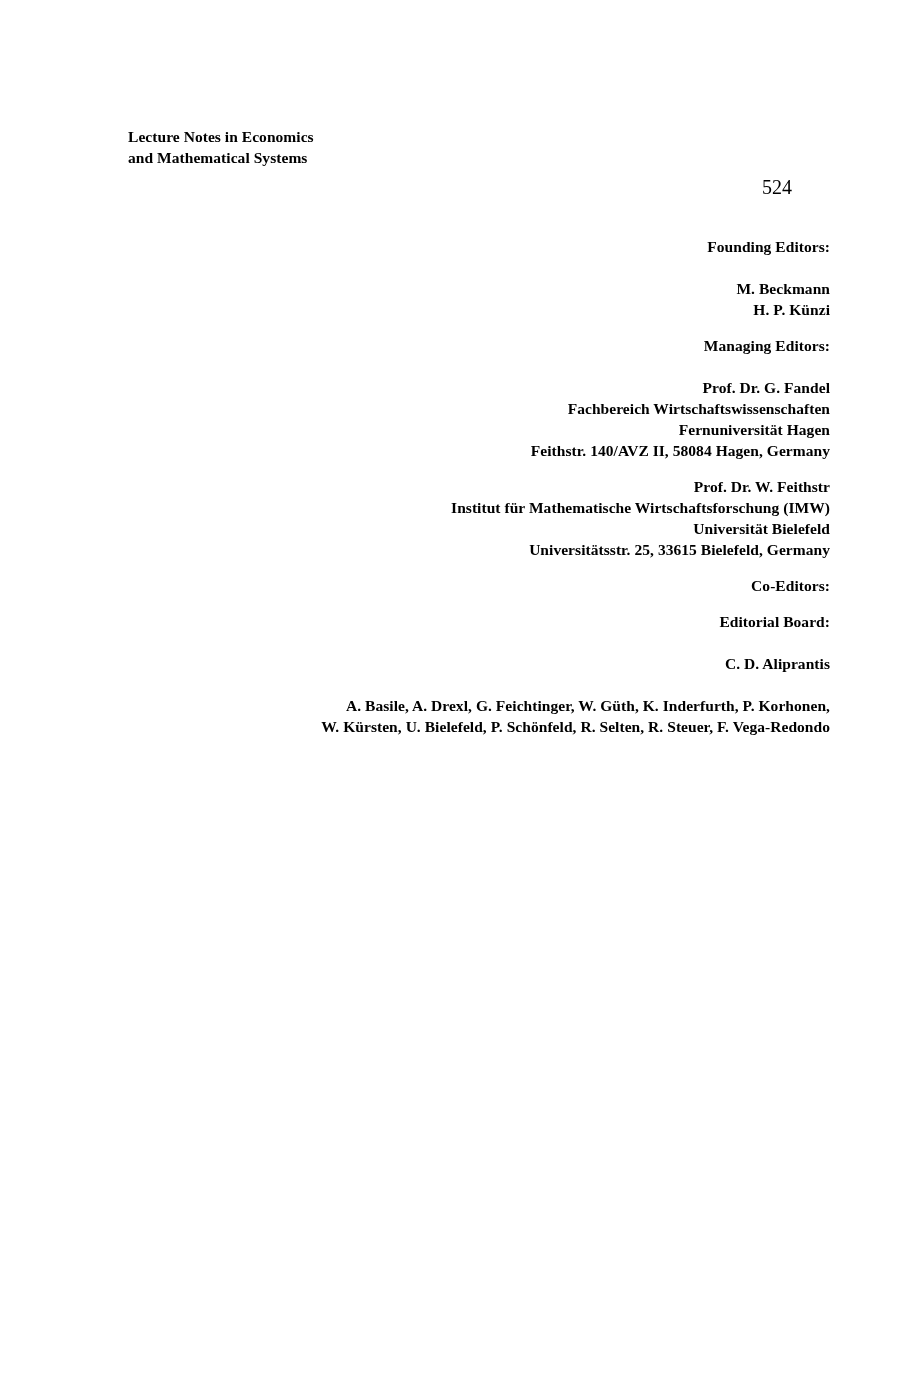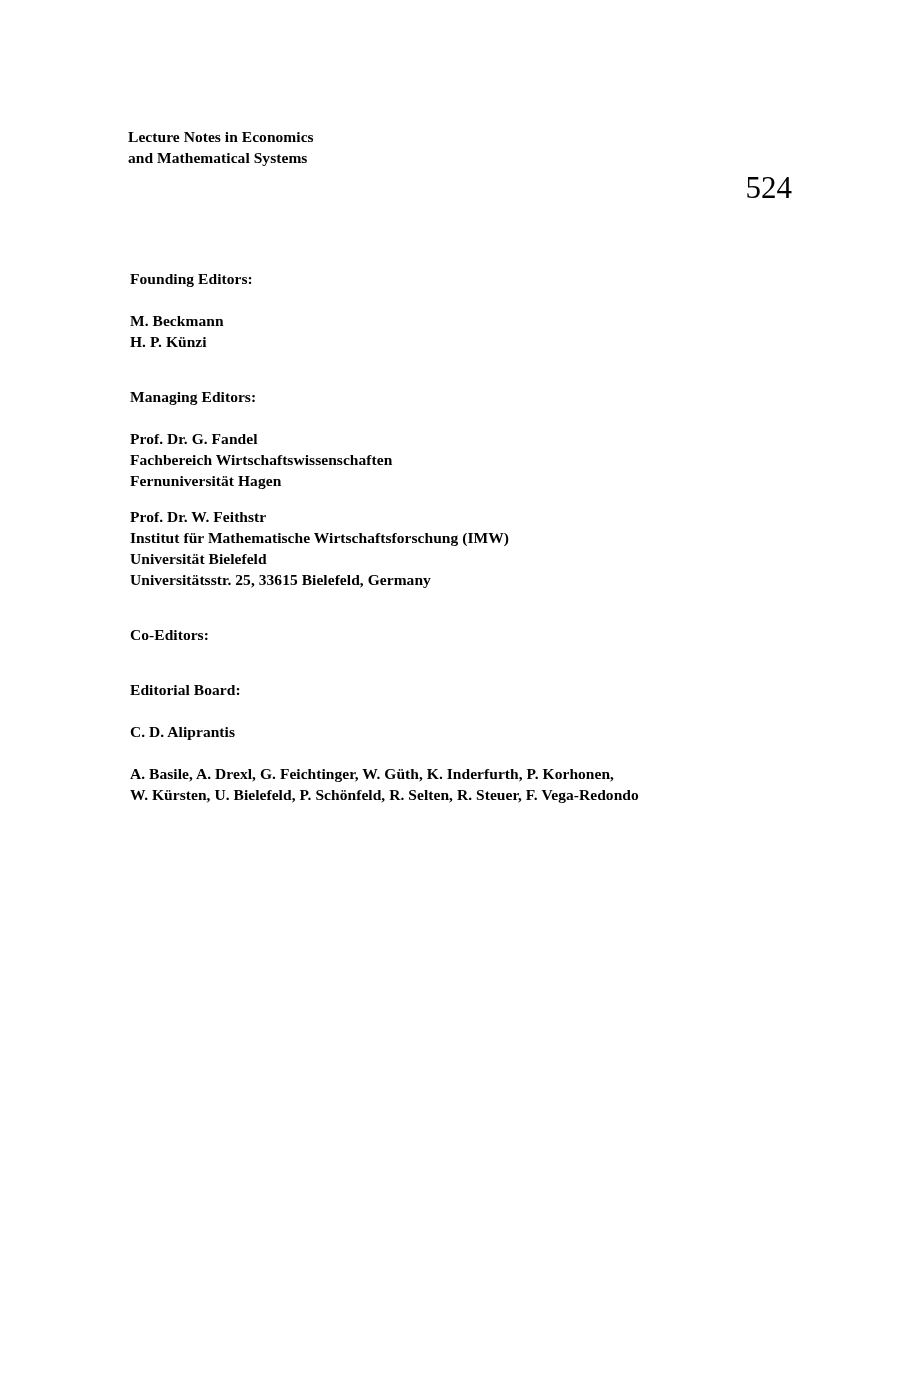--- a/index.html
+++ b/index.html
@@ -41,45 +41,46 @@
     line-height: 41px;
     letter-spacing: 0.1px;
     white-space: nowrap;
   }
   .series-title .line {
     display: block;
   }
 
   .volume-number {
     font-family: "Liberation Serif", "DejaVu Serif", serif;
-    font-size: 31px;
+    font-size: 20px;
     font-weight: 400;
     line-height: 41px;
     margin-top: 41px;
     text-align: right;
     white-space: nowrap;
   }
 
   
   .editorial {
     position: absolute;
     left: 130px;
-    top: 268px;
+    top: 236px;
     width: 700px;
+    text-align: right;
   }
 
   .block {
     margin: 0;
   }
   
   .block.gap-small { margin-top: 21px; }
   
   .block.gap-medium { margin-top: 15px; }
   
-  .block.gap-large { margin-top: 34px; }
+  .block.gap-large { margin-top: 15px; }
 
   .line {
     font-family: "Liberation Serif", "DejaVu Serif", serif;
     font-size: 15.5px;
     font-weight: 600;
     line-height: 21px;
     letter-spacing: 0.05px;
     white-space: nowrap;
   }
 
@@ -113,20 +114,21 @@
       <div class="line">H. P. Künzi</div>
     </div>
 
     <div class="block gap-large">
       <div class="line heading">Managing Editors:</div>
     </div>
     <div class="block gap-small">
       <div class="line">Prof. Dr. G. Fandel</div>
       <div class="line">Fachbereich Wirtschaftswissenschaften</div>
       <div class="line">Fernuniversität Hagen</div>
+      <div class="line">Feithstr. 140/AVZ II, 58084 Hagen, Germany</div>
     </div>
     <div class="block gap-medium">
       <div class="line">Prof. Dr. W. Feithstr</div>
       <div class="line">Institut für Mathematische Wirtschaftsforschung (IMW)</div>
       <div class="line">Universität Bielefeld</div>
       <div class="line">Universitätsstr. 25, 33615 Bielefeld, Germany</div>
     </div>
 
     <div class="block gap-large">
       <div class="line heading">Co-Editors:</div>

